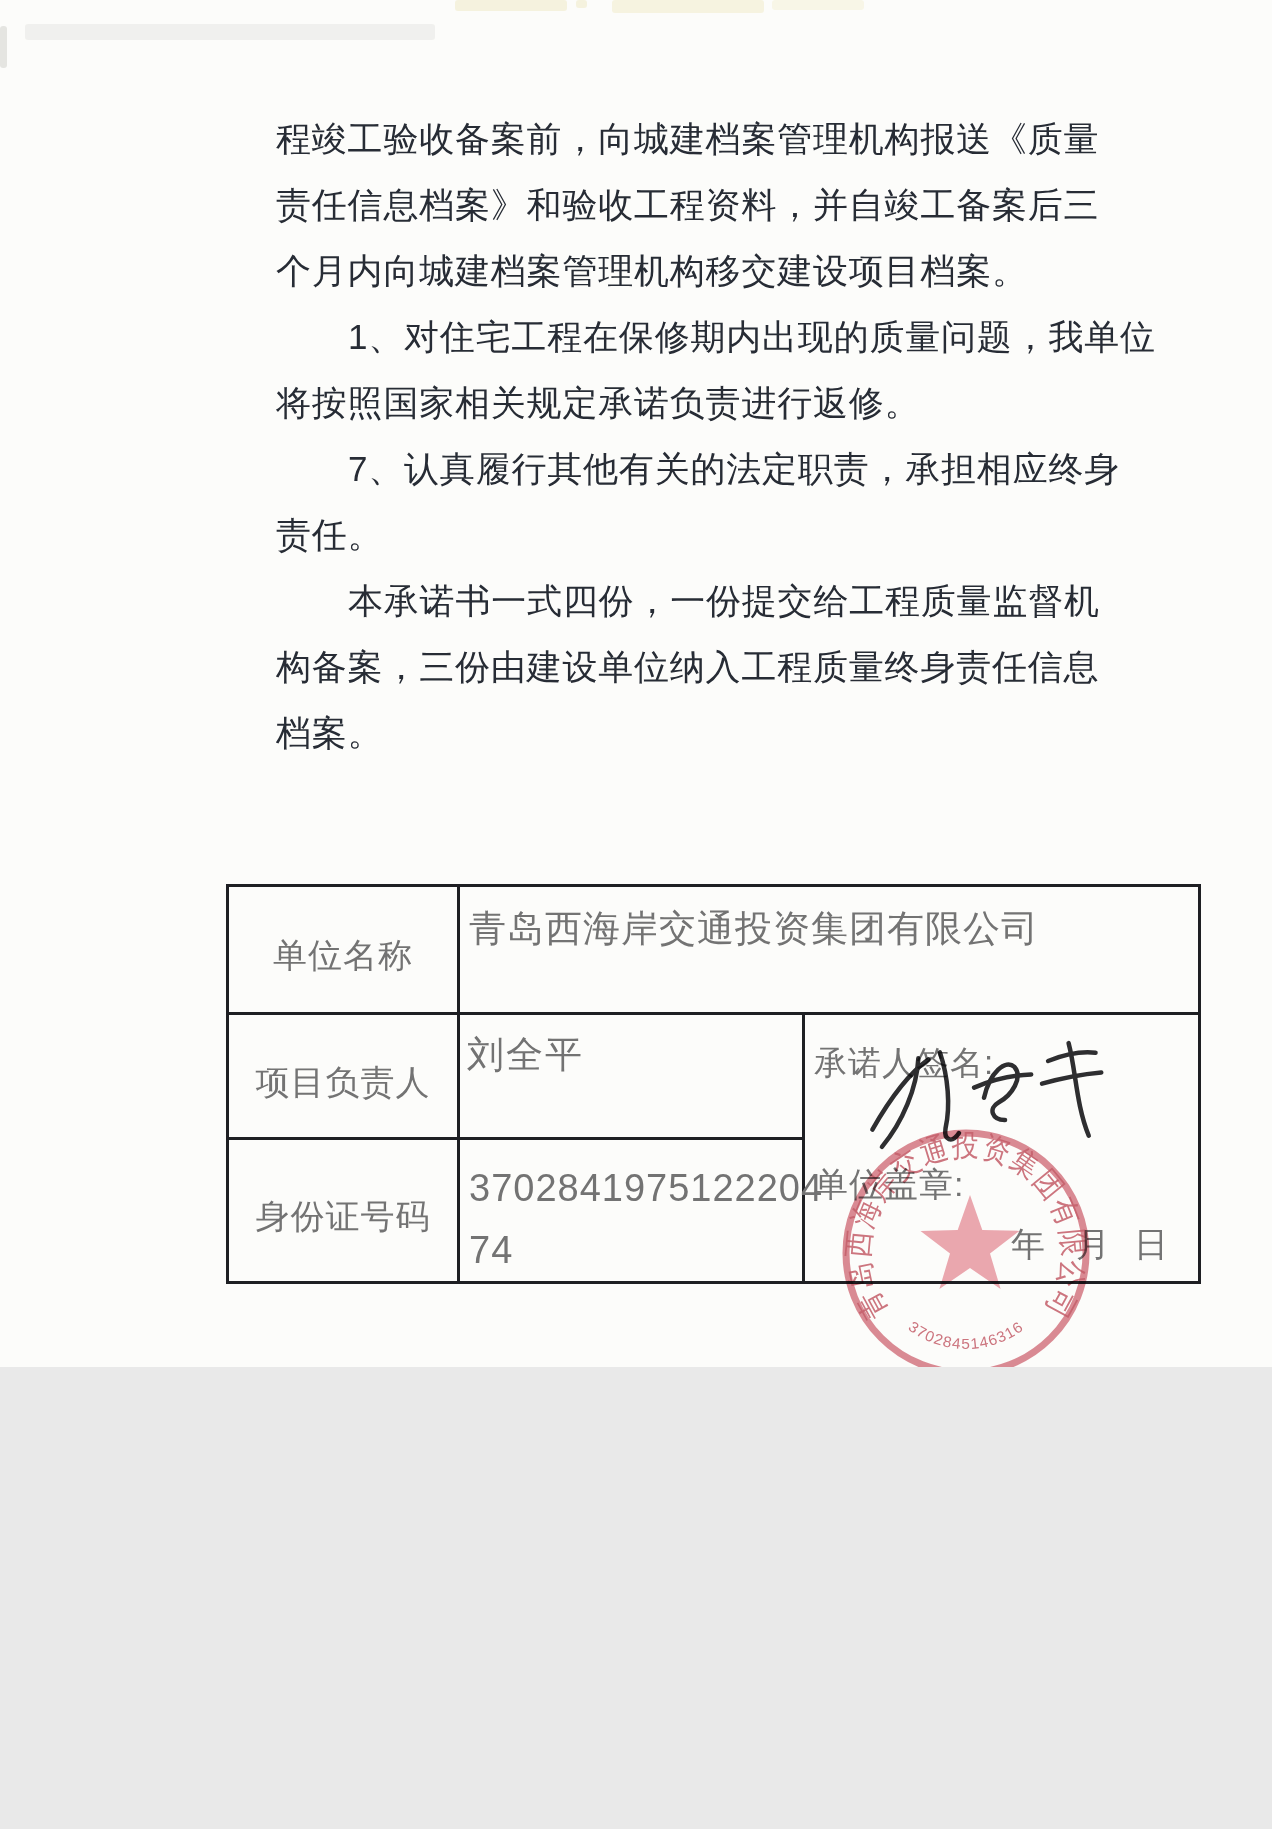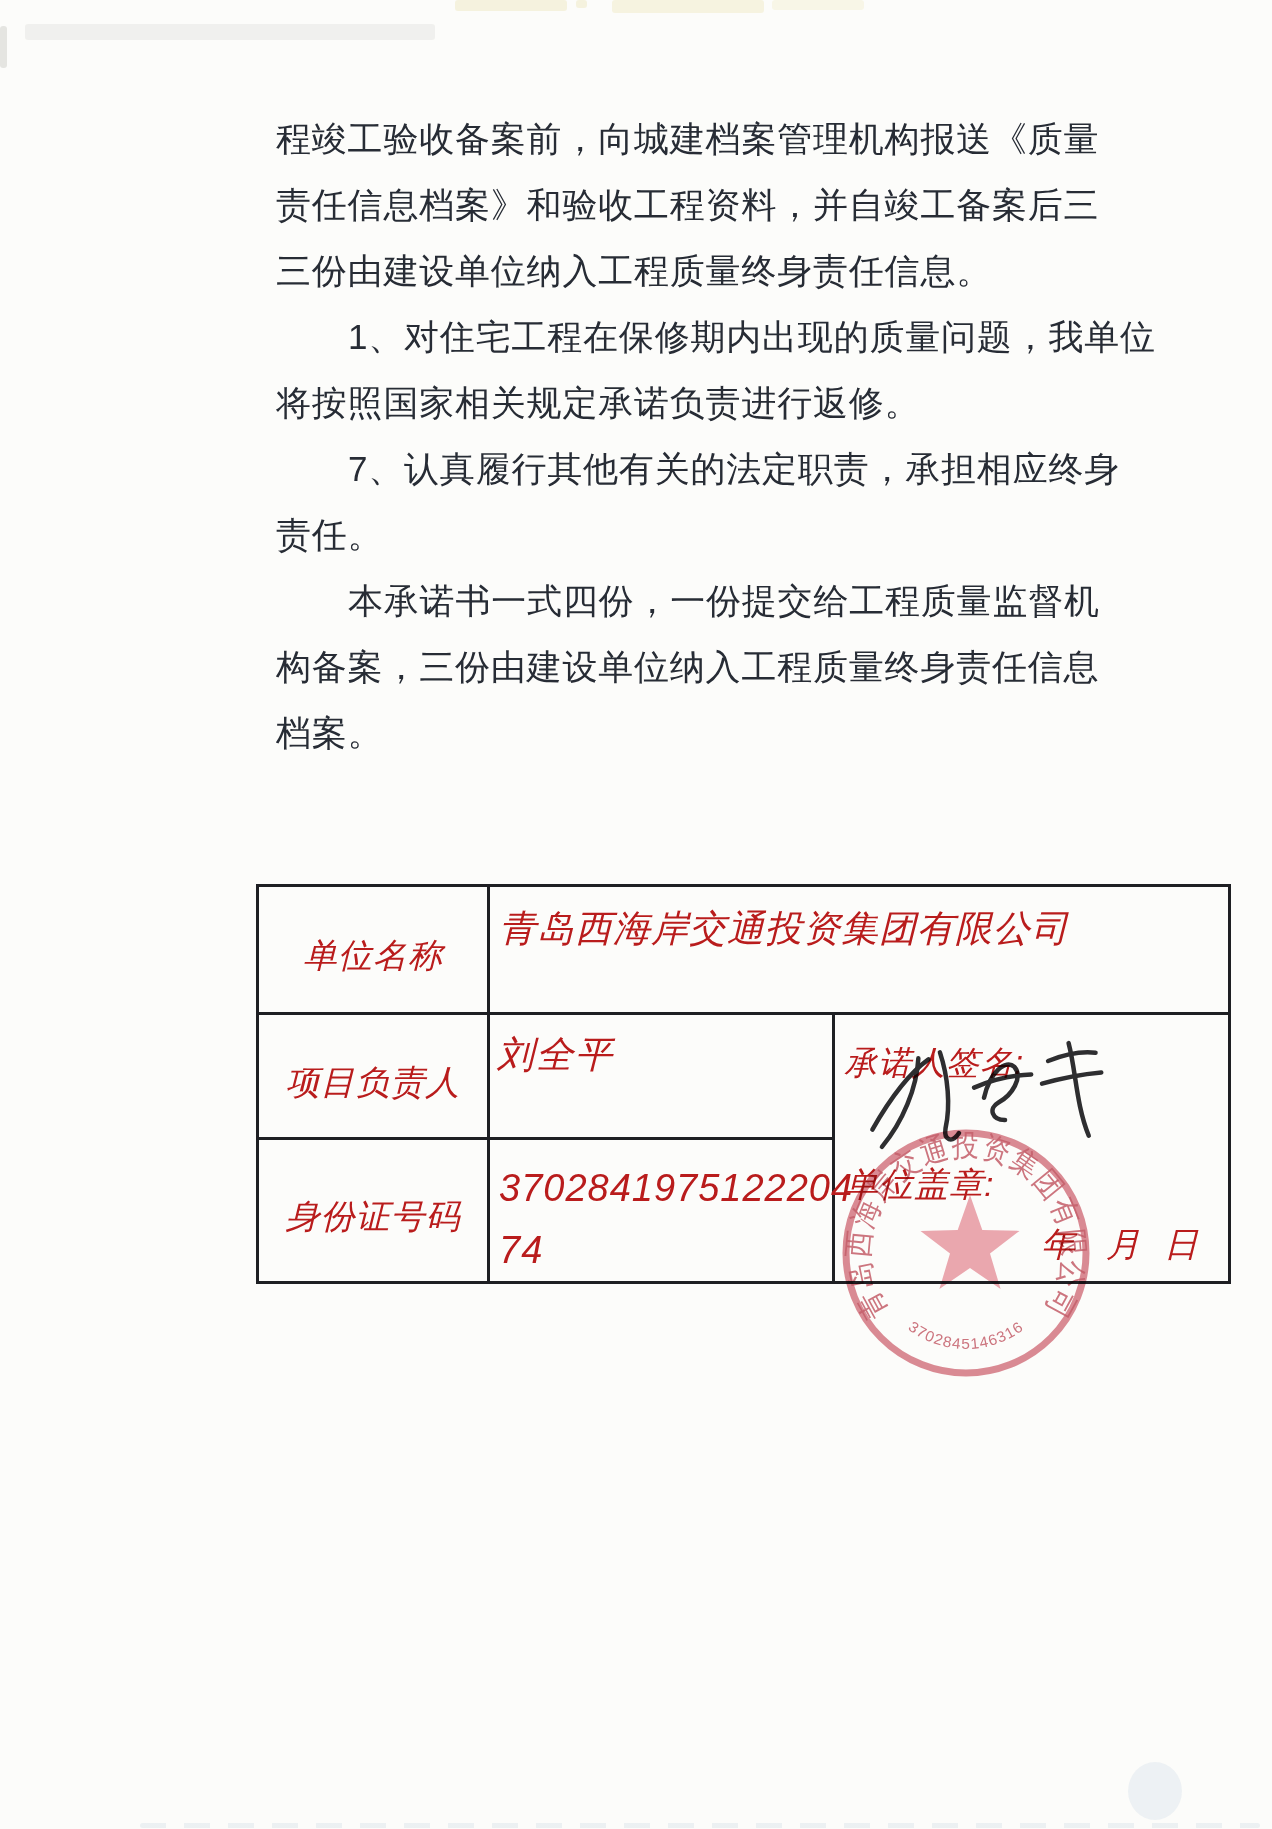--- a/index.html
+++ b/index.html
@@ -1,18 +1,18 @@
 <!DOCTYPE html>
 <html><head>
 <meta charset="utf-8">
 <style>
   html,body{margin:0;padding:0;background:#e9e9e9;}
   .page{
     position:relative;
-    width:1272px;height:1829px;
+    width:1272px;height:1367px;
     margin:0 auto;
     background:#fcfcfa;
     overflow:hidden;
     font-family:"Liberation Sans","DejaVu Sans",sans-serif;
   }
   
   .artifact{position:absolute;border-radius:3px;}
   .art-top-smudge{left:25px;top:24px;width:410px;height:16px;background:#ebebe8;opacity:.7;}
   .art-top-band1{left:455px;top:0;width:112px;height:11px;background:#f3f0d8;opacity:.85;}
   .art-top-band2{left:576px;top:0;width:11px;height:8px;background:#f3f0d8;opacity:.85;}
@@ -26,25 +26,24 @@
   
   .doc-text{
     position:absolute;left:276px;top:106px;width:824px;
     color:#272c35;font-size:35px;font-weight:500;letter-spacing:.8px;
   }
   .doc-line{height:66px;line-height:66px;white-space:nowrap;}
   .doc-line.indent{padding-left:72px;}
 
   
   .info-table{
-    position:absolute;left:256px;top:884px;
+    position:absolute;left:226px;top:884px;
     border-collapse:collapse;table-layout:fixed;
     width:972px;height:379px;
-    color:#b91c1c;
-    font-style:italic;
+    color:#737373;
   }
   .info-table td{border:3px solid #1e1f23;vertical-align:top;overflow:visible;}
   td.cell-label{
     text-align:center;vertical-align:middle;
     font-size:34px;letter-spacing:1px;padding-top:14px;
   }
   td.cell-company{font-size:37px;letter-spacing:1px;padding:17px 0 0 9px;}
   td.cell-person{font-size:37px;letter-spacing:2px;padding:15px 0 0 7px;}
   td.cell-id{font-size:38px;letter-spacing:1px;padding:17px 0 0 9px;line-height:62px;}
   td.cell-sign{position:relative;padding:0;}
@@ -68,21 +67,21 @@
   <div class="artifact art-top-band2"></div>
   <div class="artifact art-top-band3"></div>
   <div class="artifact art-top-band4"></div>
   <div class="artifact art-left-tick"></div>
   <div class="artifact art-bottom-line"></div>
   <div class="artifact art-bottom-smudge"></div>
 
   <div class="doc-text">
     <div class="doc-line">程竣工验收备案前，向城建档案管理机构报送《质量</div>
     <div class="doc-line">责任信息档案》和验收工程资料，并自竣工备案后三</div>
-    <div class="doc-line">三份由建设单位纳入工程质量终身责任信息。</div>
+    <div class="doc-line">个月内向城建档案管理机构移交建设项目档案。</div>
     <div class="doc-line indent">1、对住宅工程在保修期内出现的质量问题，我单位</div>
     <div class="doc-line">将按照国家相关规定承诺负责进行返修。</div>
     <div class="doc-line indent">7、认真履行其他有关的法定职责，承担相应终身</div>
     <div class="doc-line">责任。</div>
     <div class="doc-line indent">本承诺书一式四份，一份提交给工程质量监督机</div>
     <div class="doc-line">构备案，三份由建设单位纳入工程质量终身责任信息</div>
     <div class="doc-line">档案。</div>
   </div>
 
   <table class="info-table">

